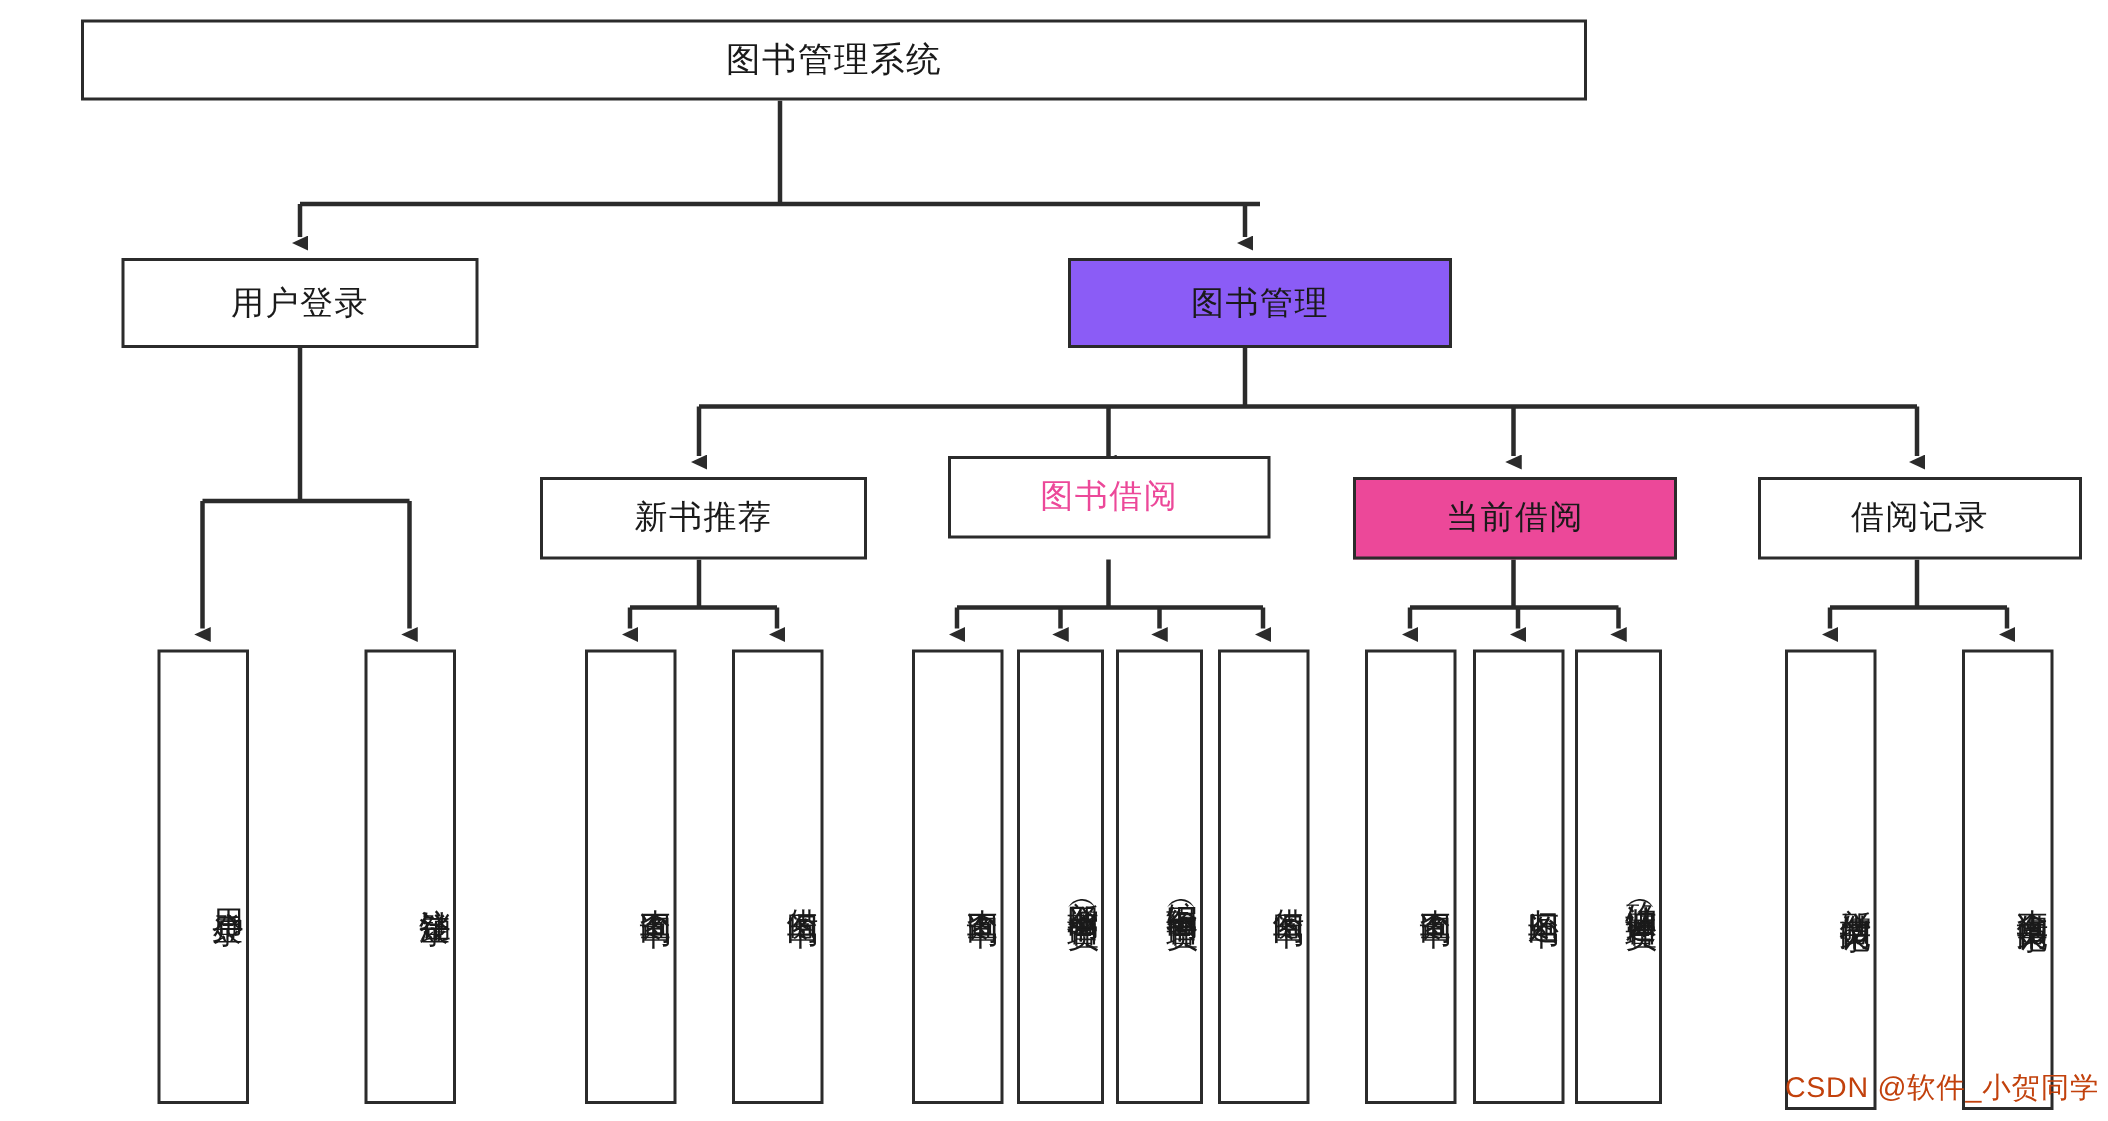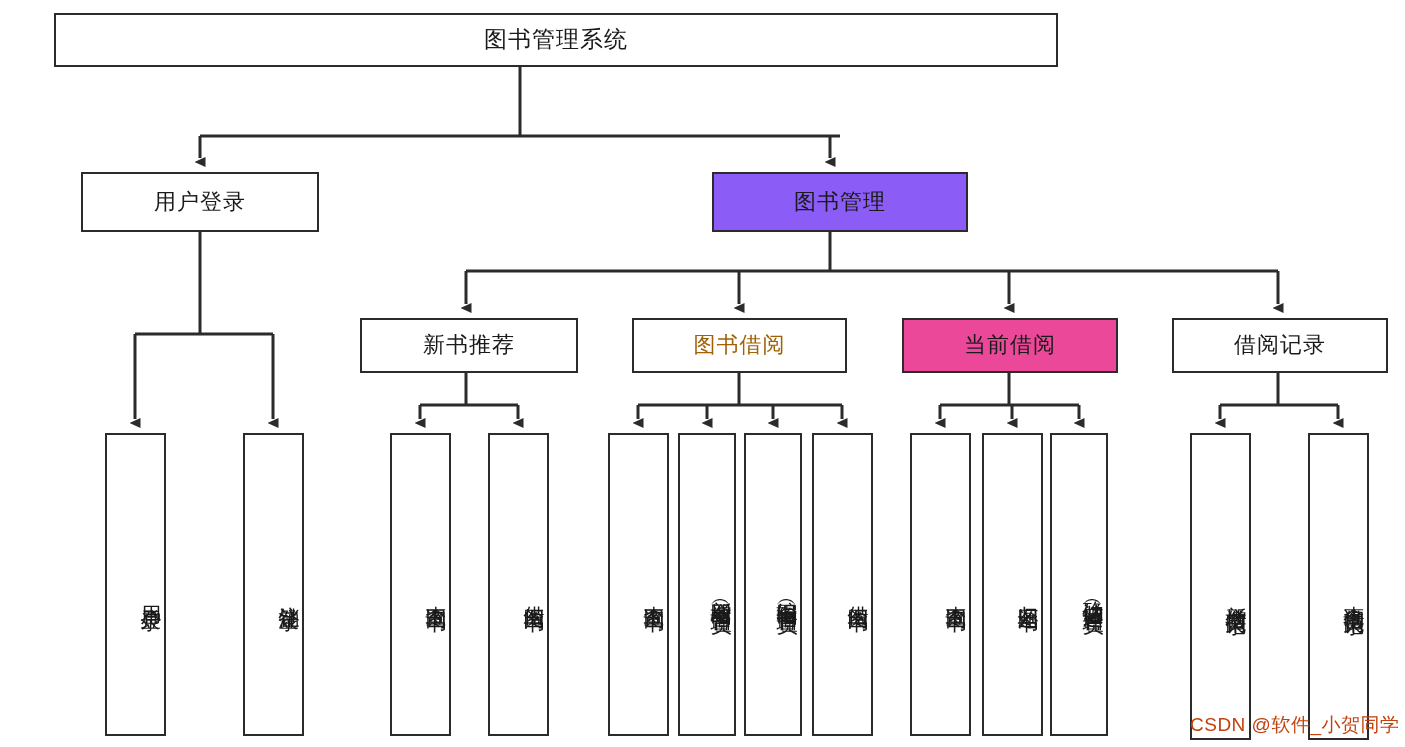--- a/index.html
+++ b/index.html
@@ -133,21 +133,21 @@
       <path d="M1338,405 L1338,419" marker-end="url(#arrow)"></path>
     </g>
   </svg>
 
   <div class="node horiz root" style="left: 18px; top: 13px; width: 1004px; height: 54px; border-color: rgb(43, 43, 43); color: rgb(26, 26, 26); background: rgb(255, 255, 255); margin-left: 36px;">图书管理系统</div>
 
   <div class="node horiz" style="left: 81px; top: 172px; width: 238px; height: 60px; border-color: rgb(43, 43, 43); color: rgb(26, 26, 26); background: rgb(255, 255, 255);">用户登录</div>
   <div class="node horiz" style="left: 712px; top: 172px; width: 256px; height: 60px; border-color: rgb(43, 43, 43); color: rgb(26, 26, 26); background: #8b5cf6;">图书管理</div>
 
   <div class="node horiz" style="left: 360px; top: 318px; width: 218px; height: 55px; border-color: rgb(43, 43, 43); color: rgb(26, 26, 26); background: rgb(255, 255, 255); text-align: right;">新书推荐</div>
-  <div class="node horiz" style="left: 632px; top: 318px; width: 215px; height: 55px; border-color: rgb(43, 43, 43); color: #a16207; background: rgb(255, 255, 255);">图书借阅</div>
+  <div class="node horiz" style="left: 632px; top: 304px; width: 215px; height: 55px; border-color: rgb(43, 43, 43); color: #ec4899; background: rgb(255, 255, 255);">图书借阅</div>
   <div class="node horiz" style="left: 902px; top: 318px; width: 216px; height: 55px; border-color: rgb(43, 43, 43); color: rgb(26, 26, 26); background: #ec4899;">当前借阅</div>
   <div class="node horiz" style="left: 1172px; top: 318px; width: 216px; height: 55px; border-color: rgb(43, 43, 43); color: rgb(26, 26, 26); background: rgb(255, 255, 255);">借阅记录</div>
 
   <div class="node vert" style="left: 105px; top: 433px; width: 61px; height: 303px; border-color: rgb(43, 43, 43); color: rgb(26, 26, 26); background: rgb(255, 255, 255);">用户登录</div>
   <div class="node vert" style="left: 243px; top: 433px; width: 61px; height: 303px; border-color: rgb(43, 43, 43); color: rgb(26, 26, 26); background: rgb(255, 255, 255);">注销登录</div>
   <div class="node vert" style="left: 390px; top: 433px; width: 61px; height: 303px; border-color: rgb(43, 43, 43); color: rgb(26, 26, 26); background: rgb(255, 255, 255);">查询图书</div>
   <div class="node vert" style="left: 488px; top: 433px; width: 61px; height: 303px; border-color: rgb(43, 43, 43); color: rgb(26, 26, 26); background: rgb(255, 255, 255);">借阅图书</div>
   <div class="node vert" style="left: 608px; top: 433px; width: 61px; height: 303px; border-color: rgb(43, 43, 43); color: rgb(26, 26, 26); background: rgb(255, 255, 255);">查询图书</div>
   <div class="node vert" style="left: 678px; top: 433px; width: 58px; height: 303px; border-color: rgb(43, 43, 43); color: rgb(26, 26, 26); background: rgb(255, 255, 255);">新增图书（管理员）</div>
   <div class="node vert" style="left: 744px; top: 433px; width: 58px; height: 303px; border-color: rgb(43, 43, 43); color: rgb(26, 26, 26); background: rgb(255, 255, 255);">编辑图书（管理员）</div>

